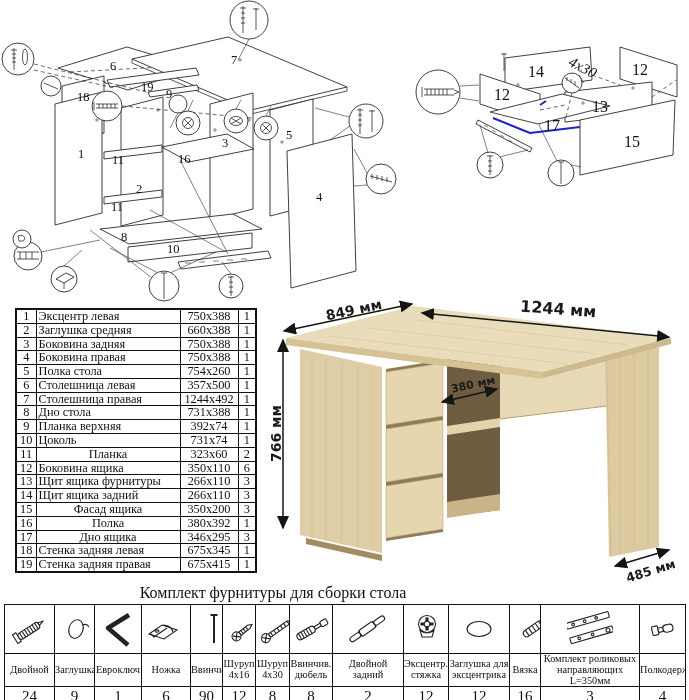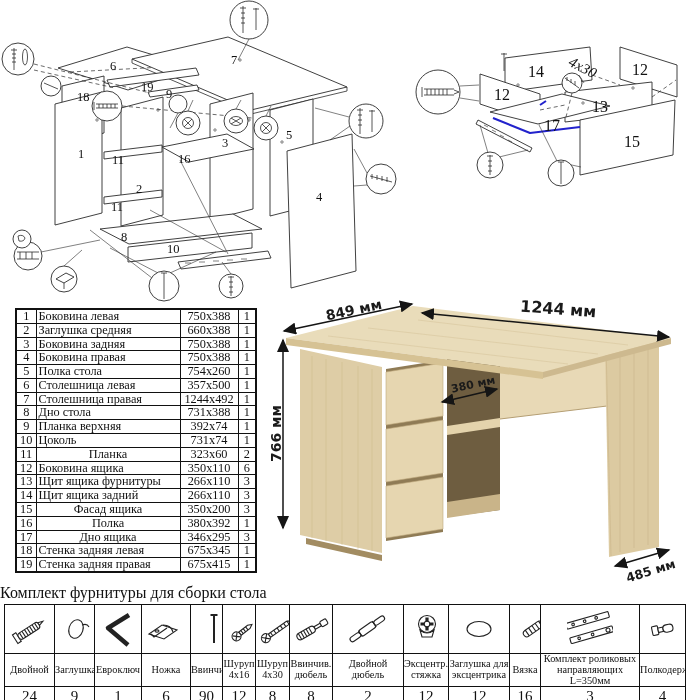--- a/index.html
+++ b/index.html
@@ -18,21 +18,21 @@
   .dimln{stroke:#151515;stroke-width:1.5;fill:none;}
   .dim{font:bold 14px "DejaVu Sans",sans-serif;fill:#1a1a1a;}
   .dim-sm{font:bold 11px "DejaVu Sans",sans-serif;fill:#1a1a1a;}
   
   .parts{position:absolute;left:15px;top:308px;border-collapse:collapse;table-layout:fixed;width:240px;}
   .parts td{border:1px solid #111;font:12.3px/1.04 "Liberation Serif",serif;padding:0 2px;height:12.6px;
             white-space:nowrap;overflow:hidden;}
   .parts{border:2px solid #111;}
   .parts td.c{text-align:center;padding:0;}
   
-  .hwtitle{position:absolute;left:0;top:584px;width:546px;
+  .hwtitle{position:absolute;left:0;top:584px;width:546px;text-align:center;
            font:16px "Liberation Serif",serif;color:#111;}
   .hw{position:absolute;left:4px;top:604px;border-collapse:collapse;table-layout:fixed;width:681px;border:1.5px solid #111;}
   .hw td{border:1px solid #111;text-align:center;vertical-align:middle;padding:0;overflow:hidden;}
   .hw .ico td{height:48px;}
   .hw .nm td{font:10.3px/1.05 "Liberation Serif",serif;height:22px;}
   .hw .qt td{font:15px "Liberation Serif",serif;height:18px;}
   .hw svg{position:static;display:block;margin:0 auto;}
   .hwg{stroke:#222;fill:none;stroke-width:1.1;}
 </style>
 </head>
@@ -176,21 +176,21 @@
   <table class="parts">
     <colgroup>
         <col style="width:20px">
         <col style="width:144px">
         <col style="width:58px">
         <col style="width:18px">
       </colgroup>
     <tbody id="parts-tbody">
         <tr>
           <td class="c">1</td>
-          <td>Боковина левая</td>
+          <td>Эксцентр левая</td>
           <td class="c">750x388</td>
           <td class="c">1</td>
         </tr>
         <tr>
           <td class="c">2</td>
           <td>Заглушка средняя</td>
           <td class="c">660x388</td>
           <td class="c">1</td>
         </tr>
         <tr>
@@ -508,21 +508,21 @@
         </tr>
       <tr class="nm" id="hw-names">
           <td>Двойной</td>
           <td>Заглушка</td>
           <td>Евроключ</td>
           <td>Ножка</td>
           <td>Ввинчив</td>
           <td>Шуруп 4x16</td>
           <td>Шуруп 4x30</td>
           <td>Ввинчив. дюбель</td>
-          <td>Двойной дюбель</td>
+          <td>Двойной задний</td>
           <td>Эксцентр. стяжка</td>
           <td>Заглушка для эксцентрика</td>
           <td>Вязка</td>
           <td>Комплект роликовых направляющих L=350мм</td>
           <td>Полкодержатель</td>
         </tr>
       <tr class="qt" id="hw-qtys">
           <td>24</td>
           <td>9</td>
           <td>1</td>

